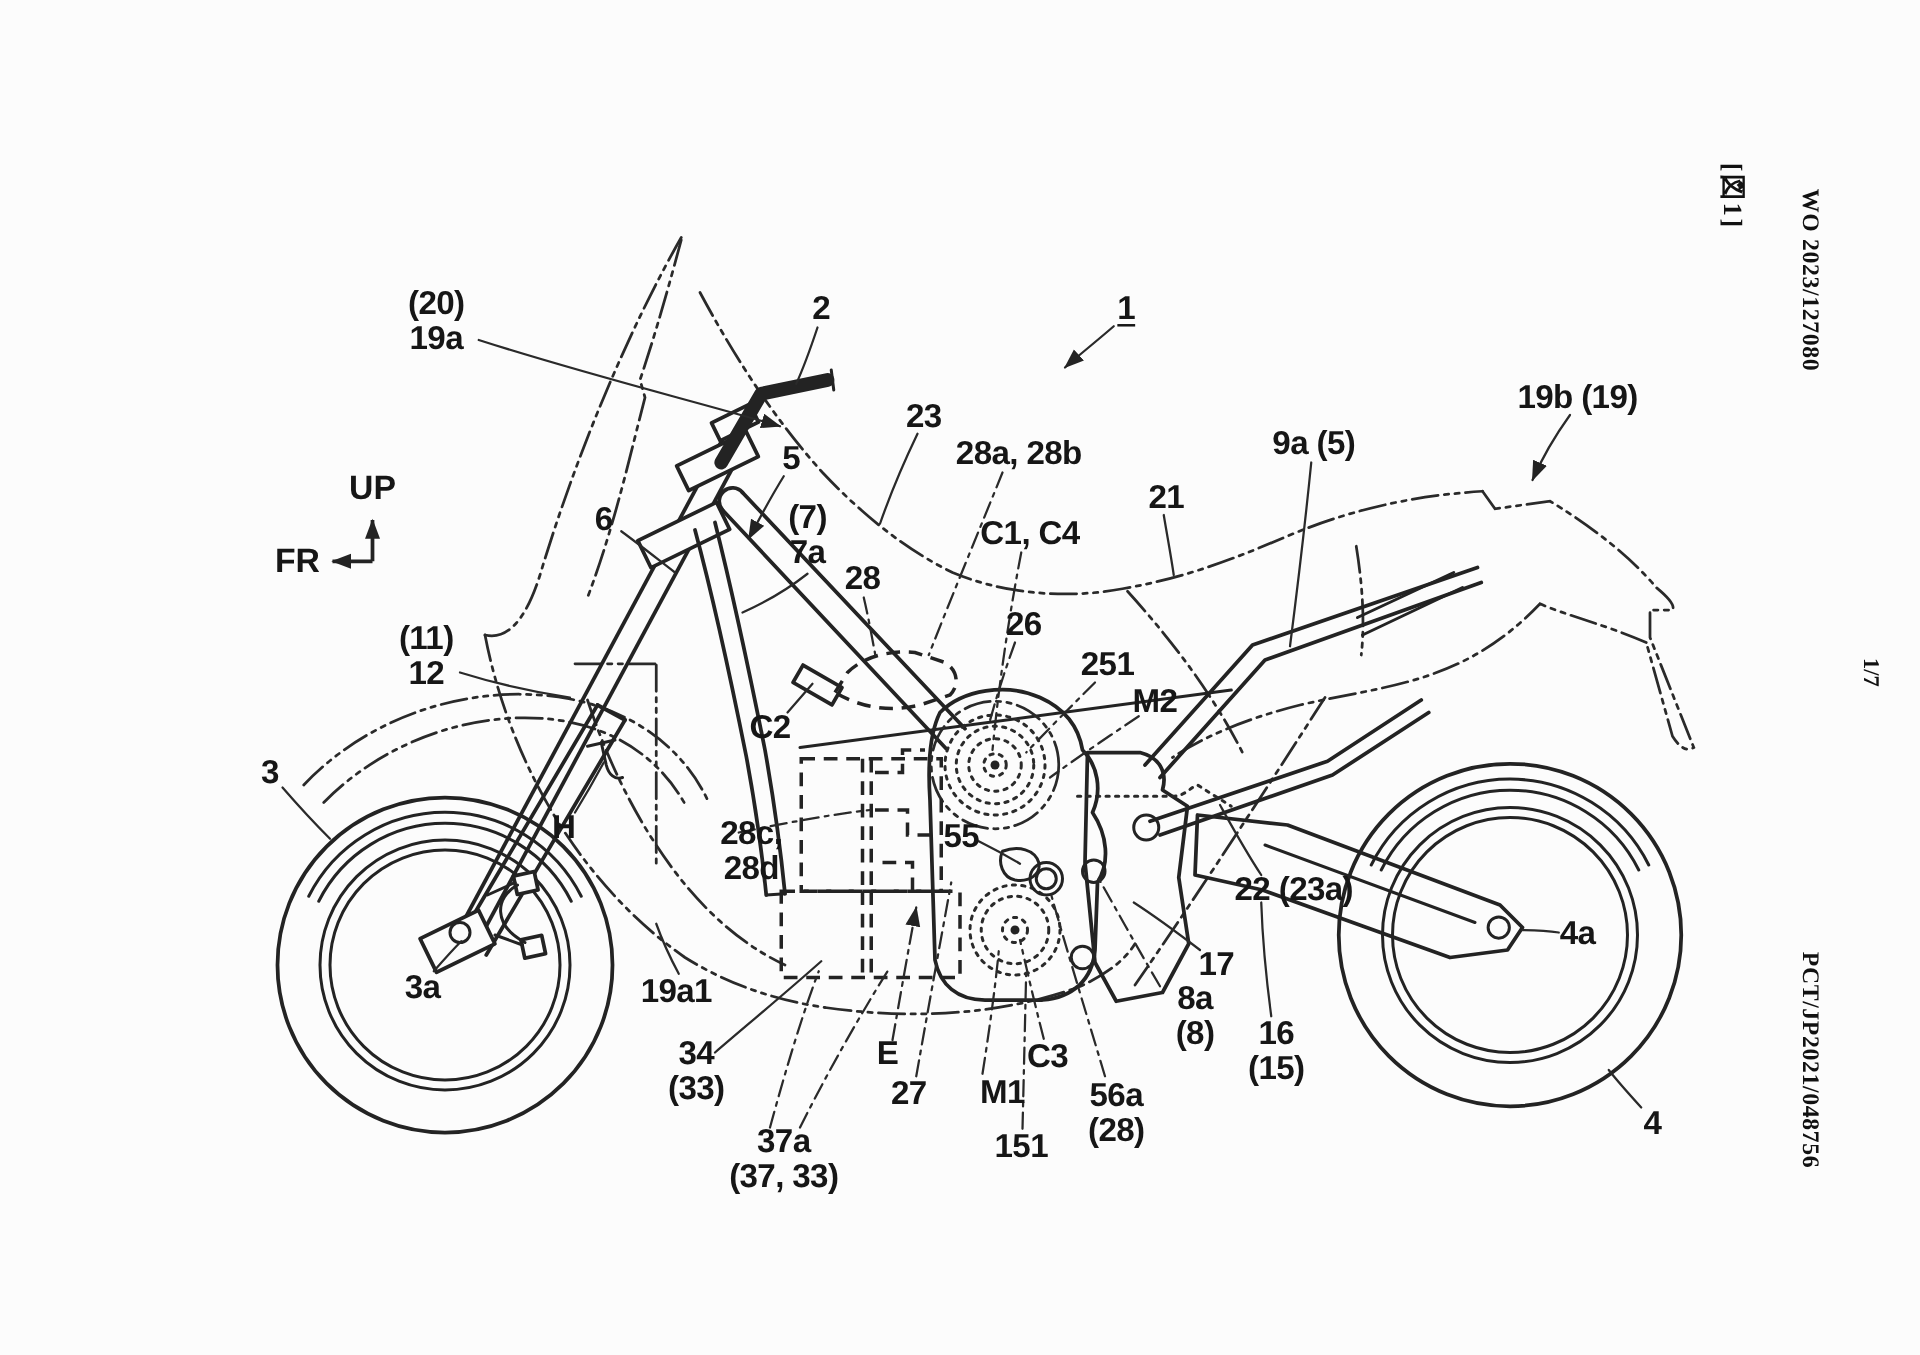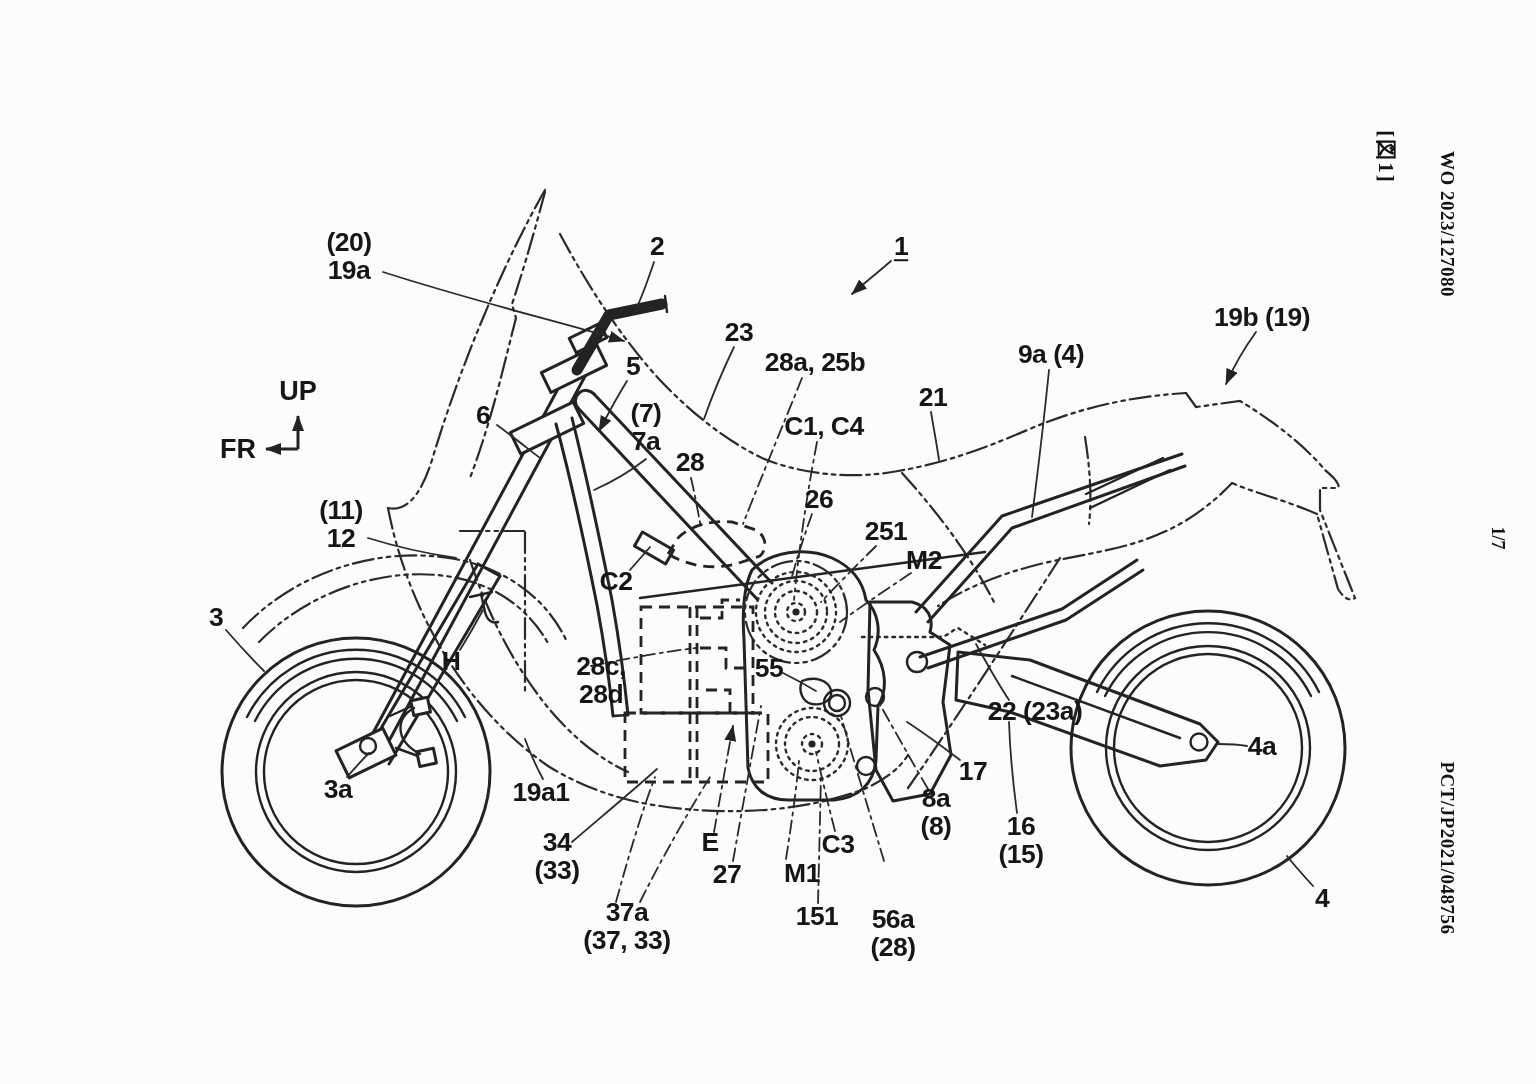--- a/index.html
+++ b/index.html
@@ -241,30 +241,30 @@
         <div>6</div>
       </div>
       <div class="ref-label" style="left: 646px; top: 428px;">
         <div>(7)</div>
         <div>7a</div>
       </div>
       <div class="ref-label" style="left: 739px; top: 333px;">
         <div>23</div>
       </div>
       <div class="ref-label" style="left: 815px; top: 363px;">
-        <div>28a, 25b</div>
+        <div>28a, 28b</div>
       </div>
       <div class="ref-label" style="left: 824px; top: 427px;">
         <div>C1, C4</div>
       </div>
       <div class="ref-label" style="left: 933px; top: 398px;">
         <div>21</div>
       </div>
       <div class="ref-label" style="left: 1051px; top: 355px;">
-        <div>9a (4)</div>
+        <div>9a (5)</div>
       </div>
       <div class="ref-label" style="left: 1262px; top: 318px;">
         <div>19b (19)</div>
       </div>
       <div class="ref-label" style="left: 690px; top: 463px;">
         <div>28</div>
       </div>
       <div class="ref-label" style="left: 819px; top: 500px;">
         <div>26</div>
       </div>
@@ -312,25 +312,25 @@
       </div>
       <div class="ref-label" style="left: 778px; top: 874px; margin-left: 24px;">
         <div>M1</div>
       </div>
       <div class="ref-label" style="left: 838px; top: 845px;">
         <div>C3</div>
       </div>
       <div class="ref-label" style="left: 817px; top: 917px;">
         <div>151</div>
       </div>
-      <div class="ref-label" style="left: 893px; top: 890px; margin-top: 44px;">
+      <div class="ref-label" style="left: 893px; top: 890px;">
         <div>56a</div>
         <div>(28)</div>
       </div>
-      <div class="ref-label" style="left: 936px; top: 813px; text-align: center;">
+      <div class="ref-label" style="left: 956px; top: 813px; text-align: center;">
         <div>8a</div>
         <div>(8)</div>
       </div>
       <div class="ref-label" style="left: 627px; top: 927px;">
         <div>37a</div>
         <div>(37, 33)</div>
       </div>
       <div class="ref-label" style="left: 973px; top: 772px;">
         <div>17</div>
       </div>

